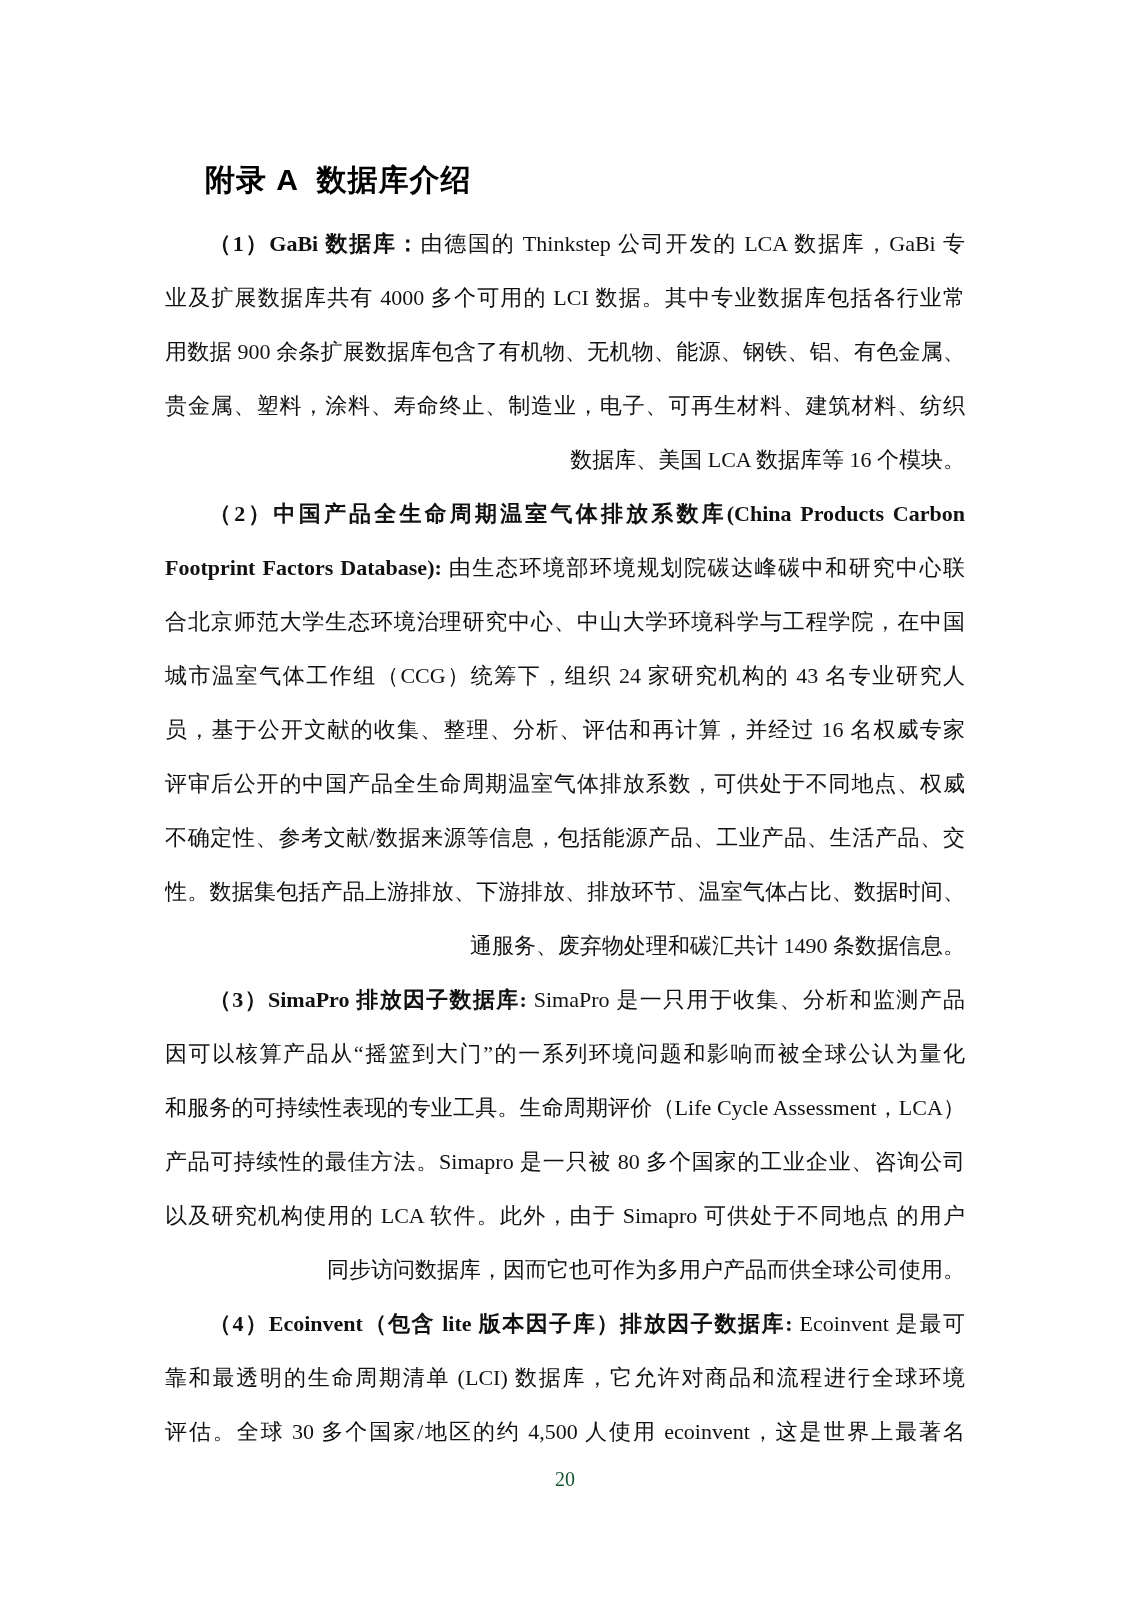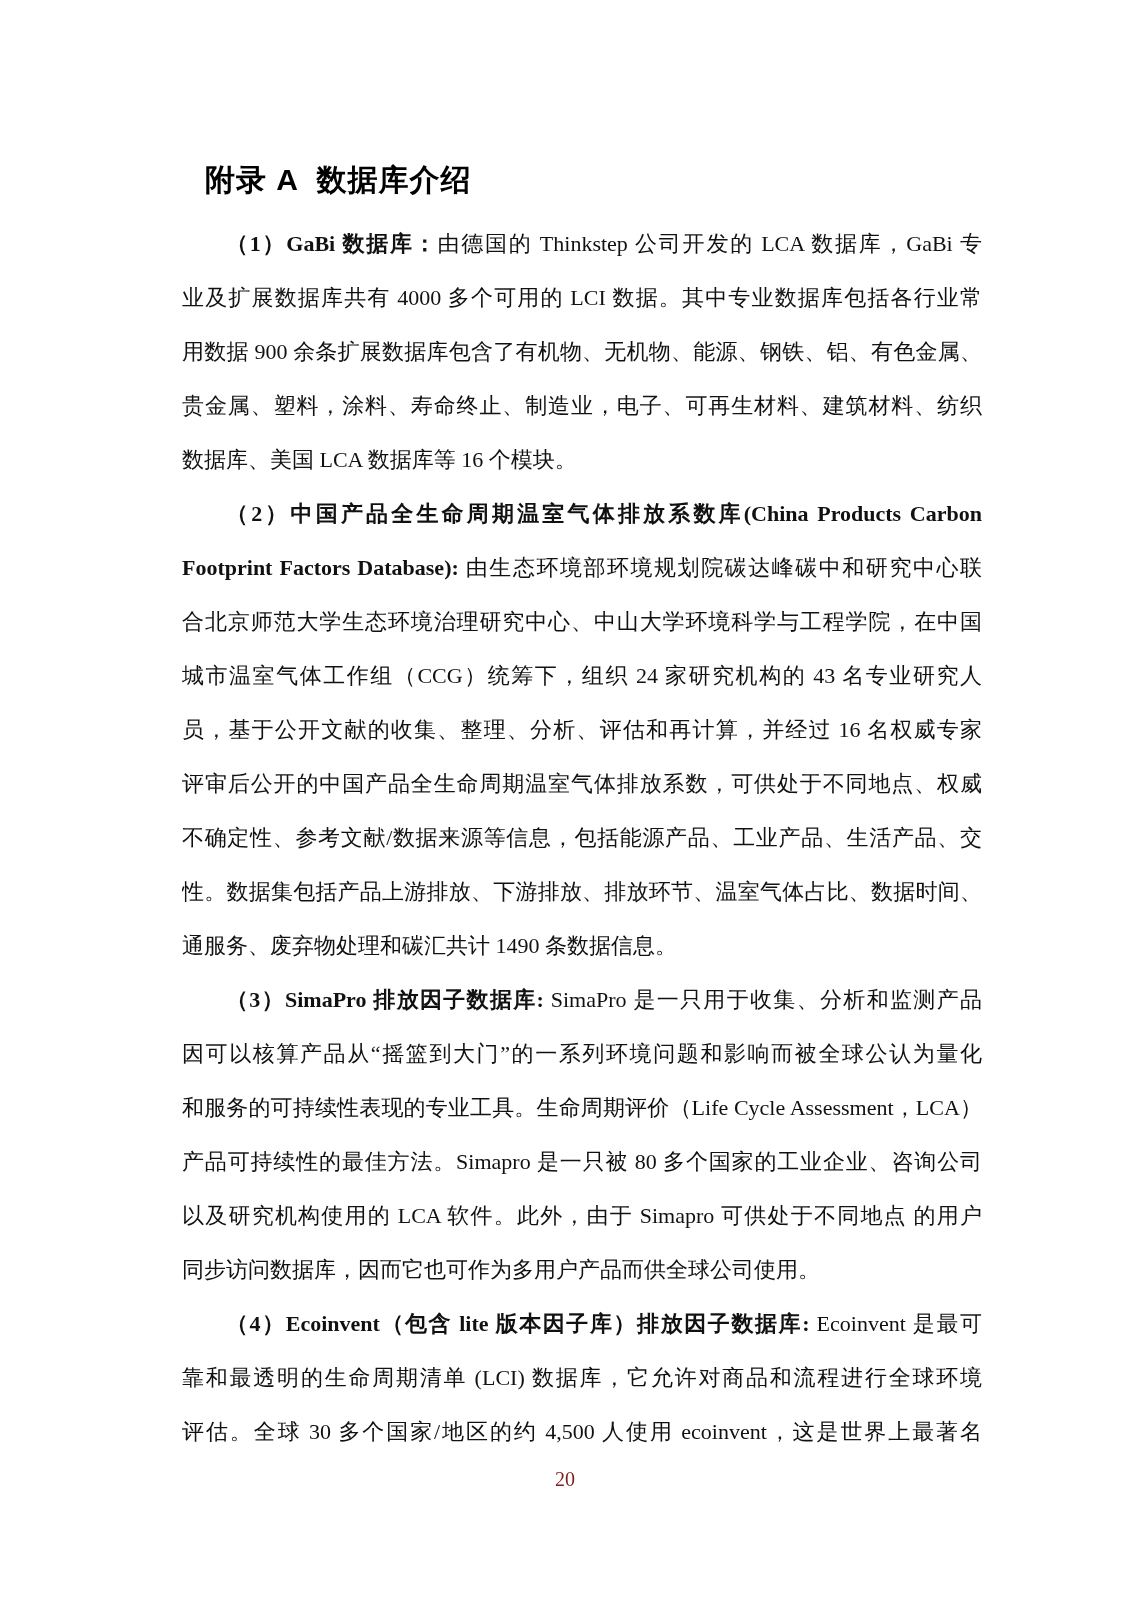--- a/index.html
+++ b/index.html
@@ -22,30 +22,30 @@
     top: 160px;
     font-family: "Liberation Sans", "DejaVu Sans", sans-serif;
     font-weight: 700;
     font-size: 30px;
     letter-spacing: 1px;
     color: #000000;
     white-space: pre;
   }
   .body-text {
     position: absolute;
-    left: 182px;
+    left: 165px;
     top: 217px;
     width: 800px;
   }
   .line {
     height: 54px;
     line-height: 54px;
     font-size: 22px;
     overflow: hidden;
-    text-align: left;
+    text-align: right;
   }
   .line.j {
     text-align: justify;
     text-justify: inter-ideograph;
   }
   .line.j::after {
     content: "";
     display: inline-block;
     width: 100%;
     height: 0;
@@ -57,21 +57,21 @@
   .b {
     font-weight: 700;
   }
   .page-number {
     position: absolute;
     left: 165px;
     top: 1468px;
     width: 800px;
     text-align: center;
     font-size: 20px;
-    color: #7f1d1d;
+    color: #14532d;
   }
 </style>
 </head>
 <body>
 
 <div class="page">
 
   <div class="doc-title">附录 A  数据库介绍</div>
 
   <div class="body-text">

